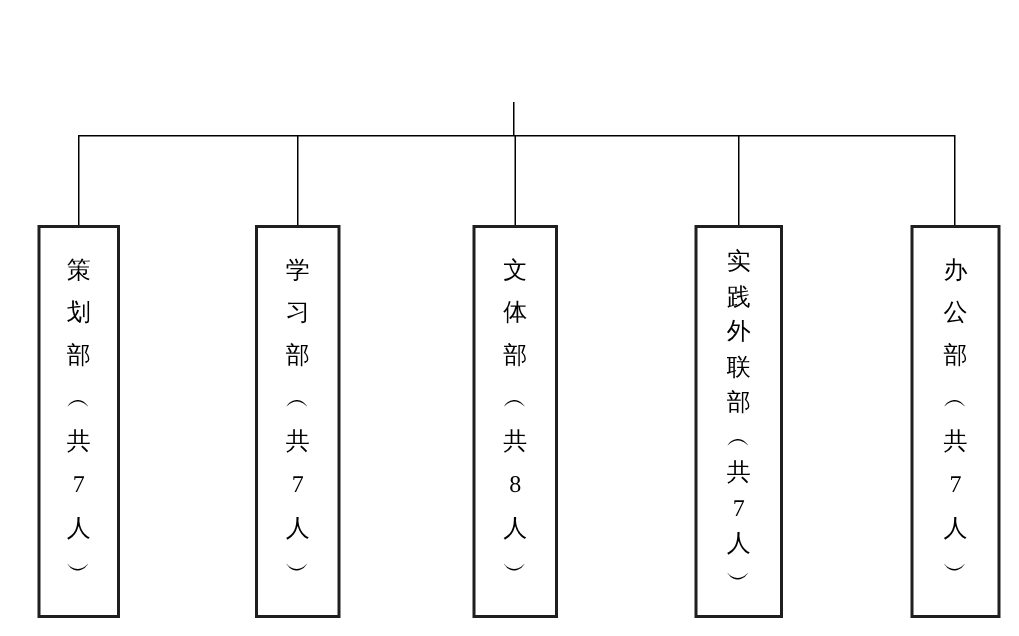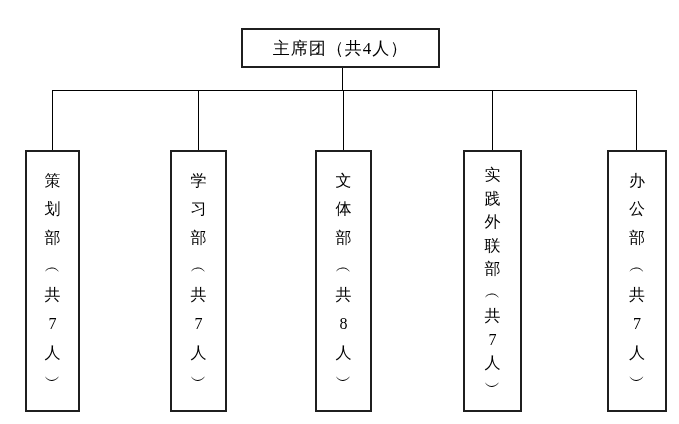--- a/index.html
+++ b/index.html
@@ -68,23 +68,20 @@
   .drop-2 { left: 198px; }
   .drop-3 { left: 343px; }
   .drop-4 { left: 492px; }
   .drop-5 { left: 636px; }
 </style>
 </head>
 <body>
 
 <div class="canvas">
 
-  <div class="node top-box">
-    <span>主席团（共4人）</span>
-  </div>
 
   <div class="line vline stem"></div>
   <div class="line hline hbar"></div>
   <div class="line vline drop drop-1"></div>
   <div class="line vline drop drop-2"></div>
   <div class="line vline drop drop-3"></div>
   <div class="line vline drop drop-4"></div>
   <div class="line vline drop drop-5"></div>
 
   <div class="node dept-box d1">

